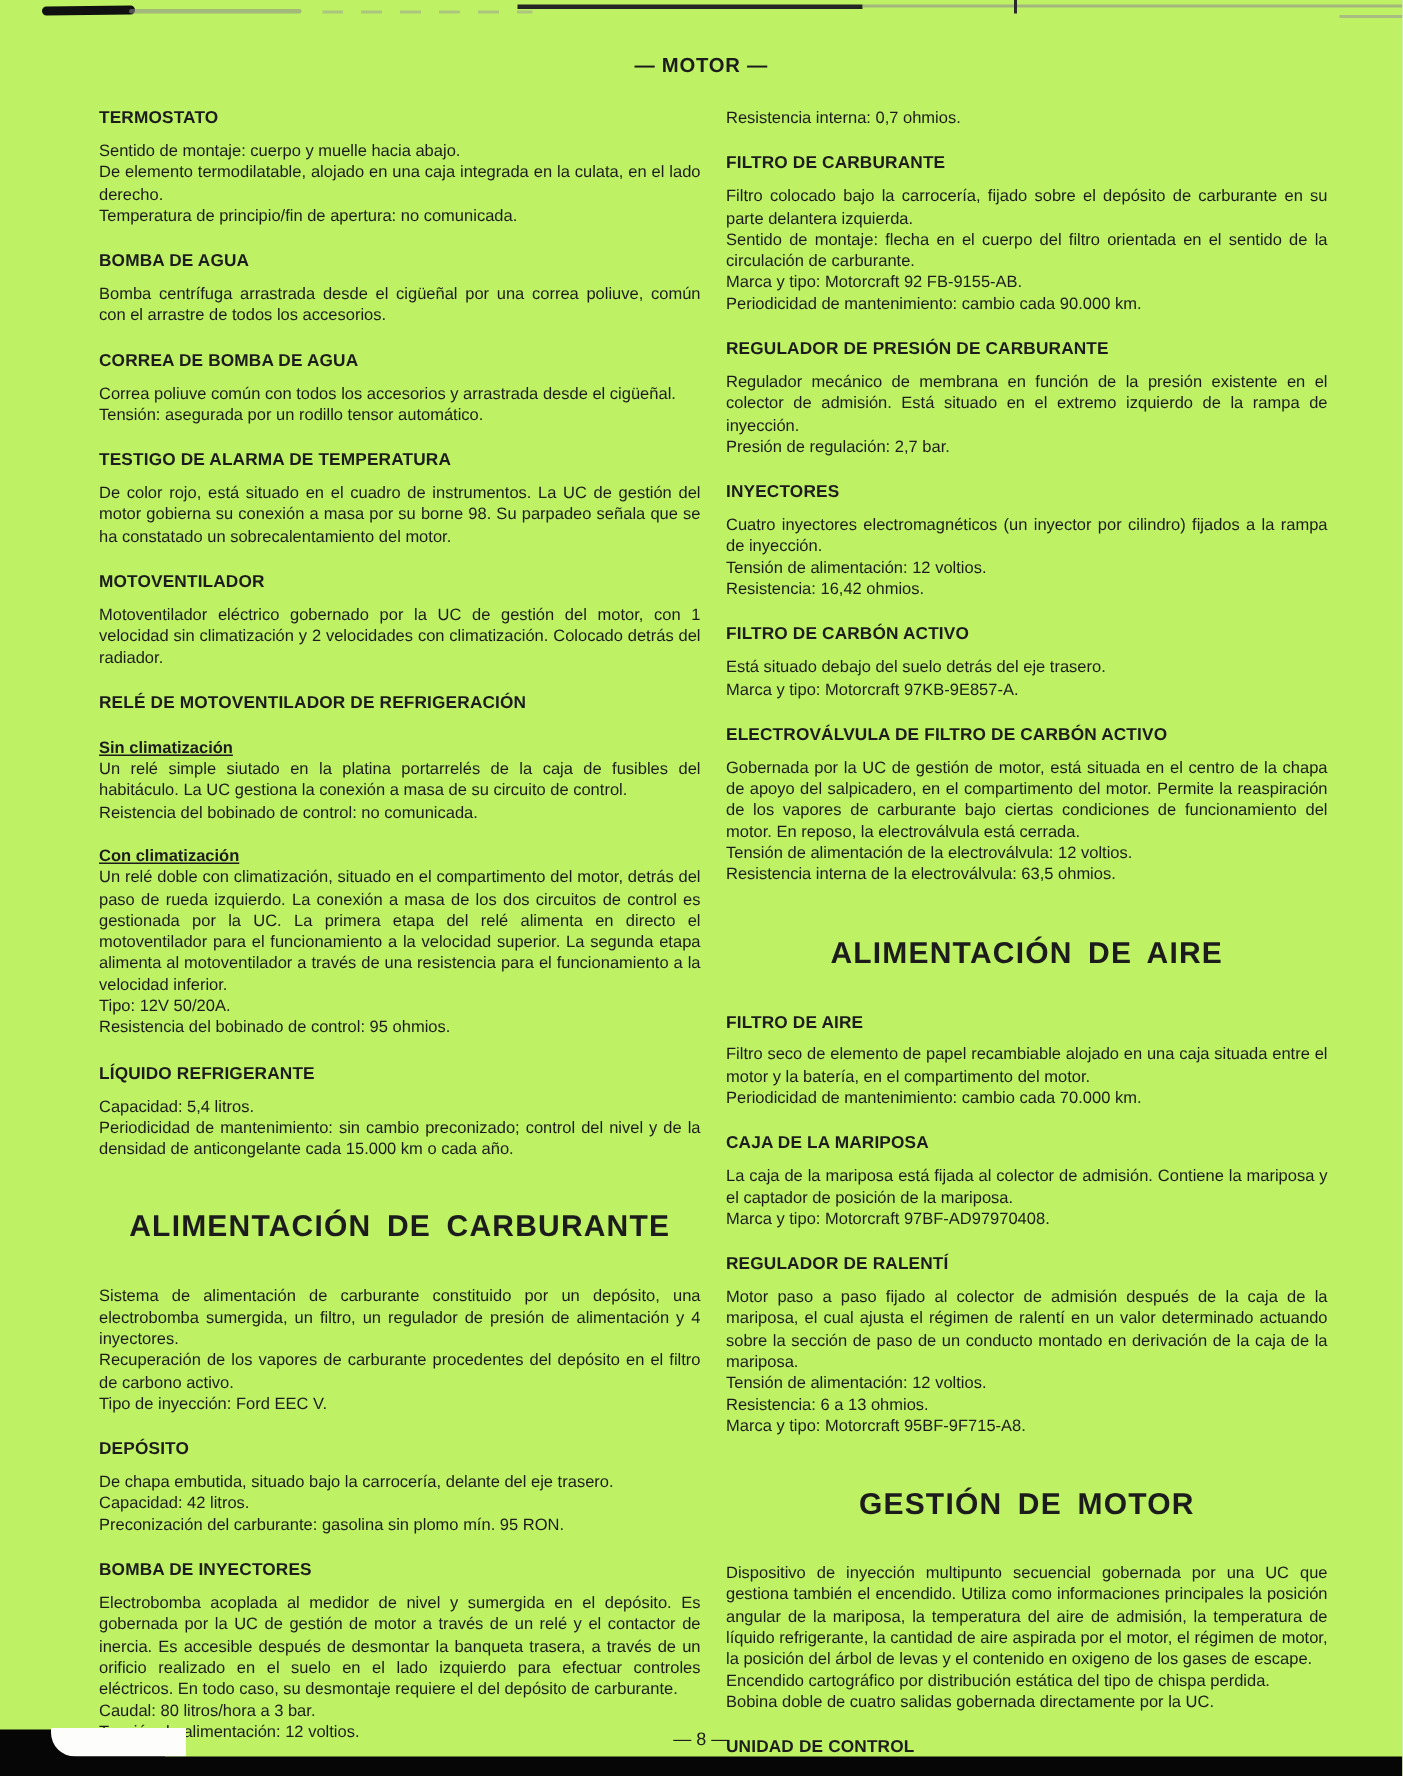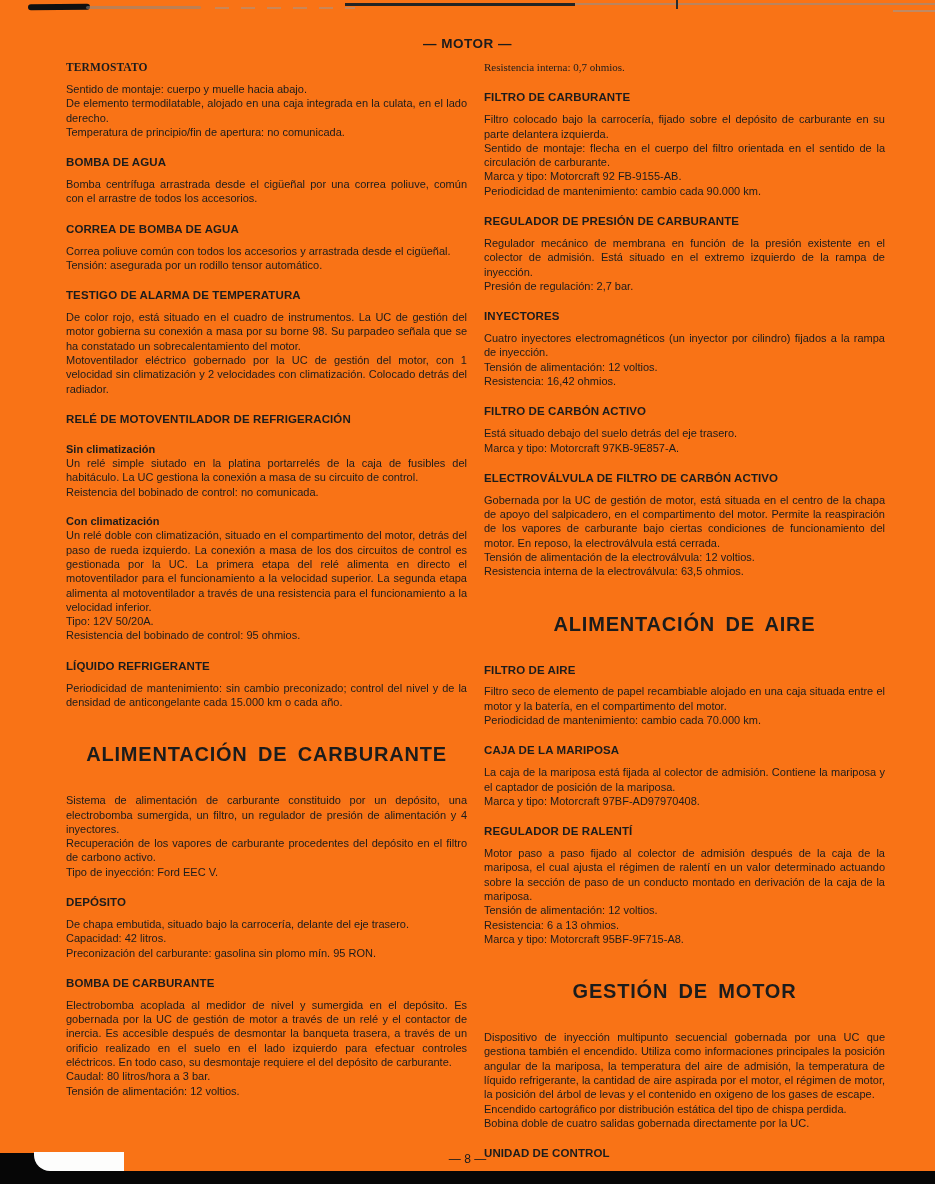--- a/index.html
+++ b/index.html
@@ -1,41 +1,41 @@
 <!DOCTYPE html>
 <html><head>
 <meta charset="utf-8">
 <style>
   html,body{margin:0;padding:0;background:#e8e8e8;}
   .page{
     position:relative;
     width:935px;height:1184px;
-    background:#f97316;
+    background:#bef264;
     overflow:hidden;
     font-family:"Liberation Sans","DejaVu Sans",sans-serif;
     color:#1c1c1c;
   }
   .page-header{
     position:absolute;top:36px;left:0;width:100%;
     text-align:center;font-size:13.5px;font-weight:bold;
     letter-spacing:0.5px;
   }
   .col{
     position:absolute;top:60px;width:401px;
     font-size:11px;line-height:1.3;
   }
   .col-left{left:66px;}
   .col-right{left:484px;}
-  .col > :first-child{margin-top:0;font-family:Liberation Serif, serif;}
+  .col > :first-child{margin-top:12px;}
   .p{margin:0;text-align:justify;}
   .h{
     font-weight:bold;font-size:11.5px;
     margin:16px 0 7px 0;letter-spacing:0.1px;
   }
-  .sh{font-weight:bold;margin:15px 0 0 0;}
+  .sh{font-weight:bold;margin:15px 0 0 0;text-decoration:underline;}
   .H{
     font-weight:bold;font-size:20px;text-align:center;
     margin:32px 0 26px 0;letter-spacing:0.8px;word-spacing:4px;
   }
   .page-footer{
     position:absolute;bottom:18px;left:0;width:100%;
     text-align:center;font-size:12px;
   }
   
   .artifact{position:absolute;pointer-events:none;}
@@ -70,40 +70,42 @@
       <div class="p">Sentido de montaje: cuerpo y muelle hacia abajo.</div>
       <div class="p">De elemento termodilatable, alojado en una caja integrada en la culata, en el lado derecho.</div>
       <div class="p">Temperatura de principio/fin de apertura: no comunicada.</div>
       <div class="h">BOMBA DE AGUA</div>
       <div class="p">Bomba centrífuga arrastrada desde el cigüeñal por una correa poliuve, común con el arrastre de todos los accesorios.</div>
       <div class="h">CORREA DE BOMBA DE AGUA</div>
       <div class="p">Correa poliuve común con todos los accesorios y arrastrada desde el cigüeñal.</div>
       <div class="p">Tensión: asegurada por un rodillo tensor automático.</div>
       <div class="h">TESTIGO DE ALARMA DE TEMPERATURA</div>
       <div class="p">De color rojo, está situado en el cuadro de instrumentos. La UC de gestión del motor gobierna su conexión a masa por su borne 98. Su parpadeo señala que se ha constatado un sobrecalentamiento del motor.</div>
+      <div class="h">MOTOVENTILADOR</div>
       <div class="p">Motoventilador eléctrico gobernado por la UC de gestión del motor, con 1 velocidad sin climatización y 2 velocidades con climatización. Colocado detrás del radiador.</div>
       <div class="h">RELÉ DE MOTOVENTILADOR DE REFRIGERACIÓN</div>
       <div class="sh">Sin climatización</div>
       <div class="p">Un relé simple siutado en la platina portarrelés de la caja de fusibles del habitáculo. La UC gestiona la conexión a masa de su circuito de control.</div>
       <div class="p">Reistencia del bobinado de control: no comunicada.</div>
       <div class="sh">Con climatización</div>
       <div class="p">Un relé doble con climatización, situado en el compartimento del motor, detrás del paso de rueda izquierdo. La conexión a masa de los dos circuitos de control es gestionada por la UC. La primera etapa del relé alimenta en directo el motoventilador para el funcionamiento a la velocidad superior. La segunda etapa alimenta al motoventilador a través de una resistencia para el funcionamiento a la velocidad inferior.</div>
       <div class="p">Tipo: 12V 50/20A.</div>
       <div class="p">Resistencia del bobinado de control: 95 ohmios.</div>
       <div class="h">LÍQUIDO REFRIGERANTE</div>
+      <div class="p">Capacidad: 5,4 litros.</div>
       <div class="p">Periodicidad de mantenimiento: sin cambio preconizado; control del nivel y de la densidad de anticongelante cada 15.000 km o cada año.</div>
       <div class="H">ALIMENTACIÓN DE CARBURANTE</div>
       <div class="p">Sistema de alimentación de carburante constituido por un depósito, una electrobomba sumergida, un filtro, un regulador de presión de alimentación y 4 inyectores.</div>
       <div class="p">Recuperación de los vapores de carburante procedentes del depósito en el filtro de carbono activo.</div>
       <div class="p">Tipo de inyección: Ford EEC V.</div>
       <div class="h">DEPÓSITO</div>
       <div class="p">De chapa embutida, situado bajo la carrocería, delante del eje trasero.</div>
       <div class="p">Capacidad: 42 litros.</div>
       <div class="p">Preconización del carburante: gasolina sin plomo mín. 95 RON.</div>
-      <div class="h">BOMBA DE CARBURANTE</div>
+      <div class="h">BOMBA DE INYECTORES</div>
       <div class="p">Electrobomba acoplada al medidor de nivel y sumergida en el depósito. Es gobernada por la UC de gestión de motor a través de un relé y el contactor de inercia. Es accesible después de desmontar la banqueta trasera, a través de un orificio realizado en el suelo en el lado izquierdo para efectuar controles eléctricos. En todo caso, su desmontaje requiere el del depósito de carburante.</div>
       <div class="p">Caudal: 80 litros/hora a 3 bar.</div>
       <div class="p">Tensión de alimentación: 12 voltios.</div>
     </div>
   <div class="col col-right" id="col-right">
       <div class="p">Resistencia interna: 0,7 ohmios.</div>
       <div class="h">FILTRO DE CARBURANTE</div>
       <div class="p">Filtro colocado bajo la carrocería, fijado sobre el depósito de carburante en su parte delantera izquierda.</div>
       <div class="p">Sentido de montaje: flecha en el cuerpo del filtro orientada en el sentido de la circulación de carburante.</div>
       <div class="p">Marca y tipo: Motorcraft 92 FB-9155-AB.</div>

